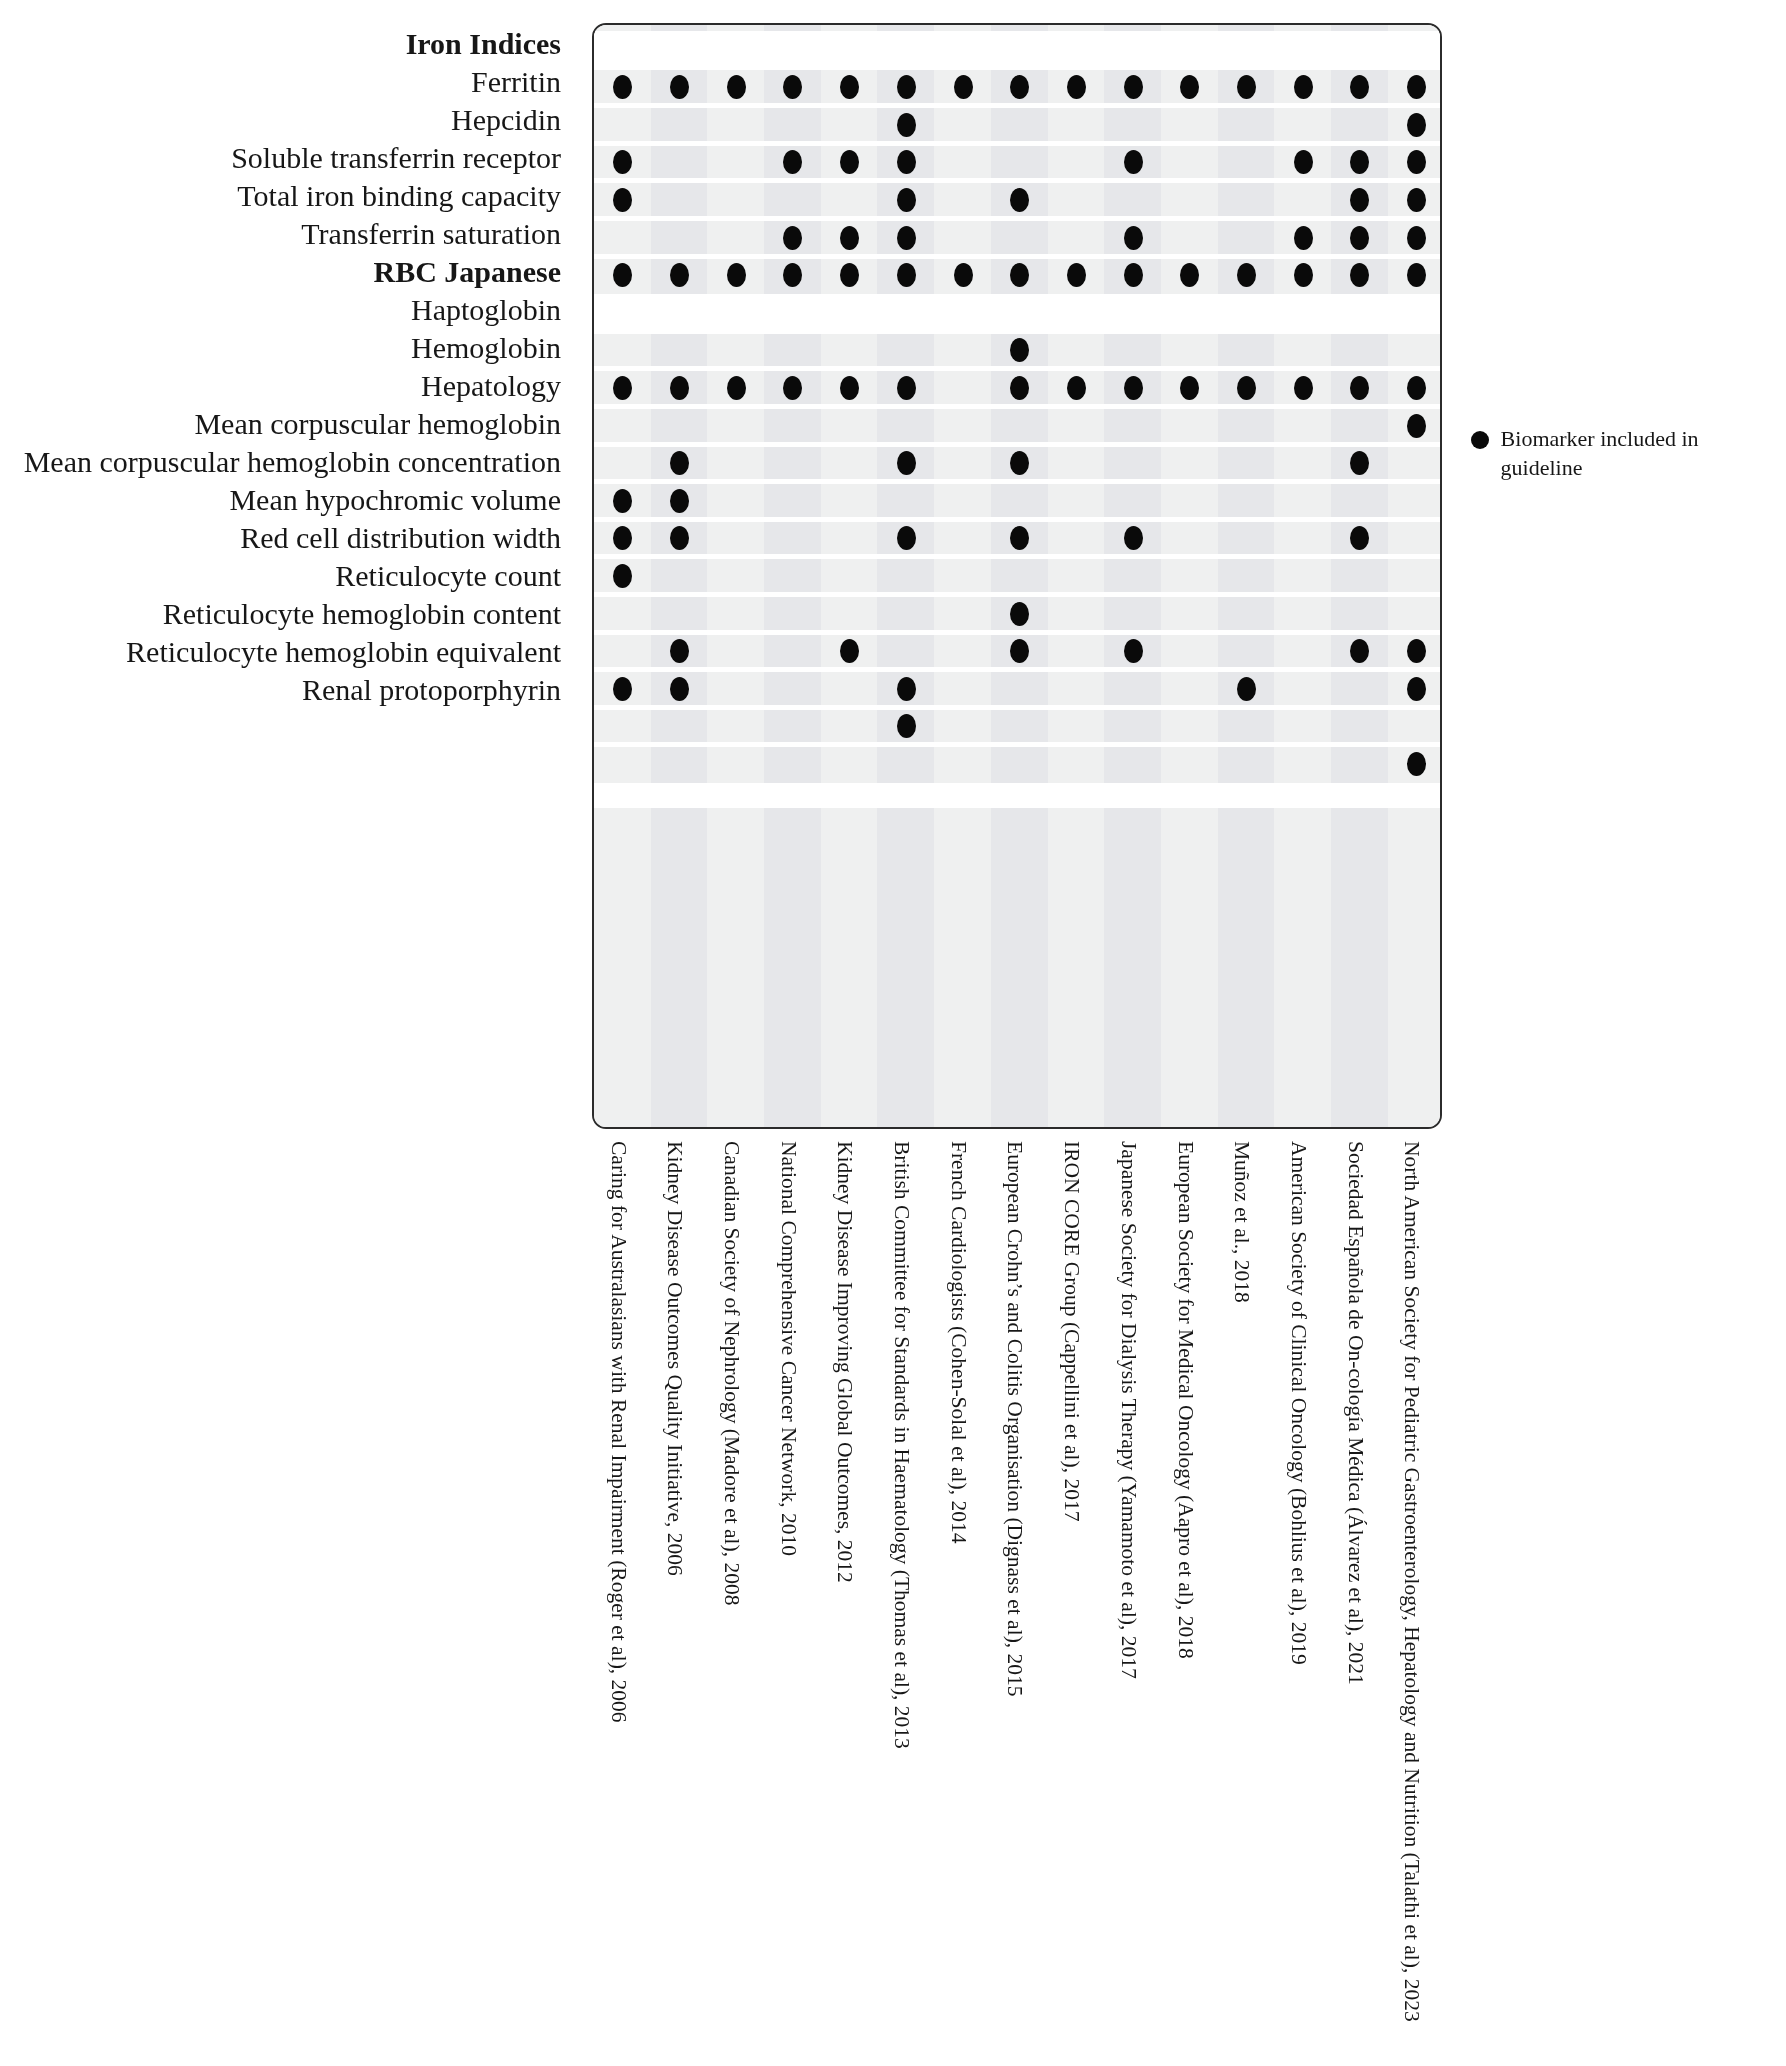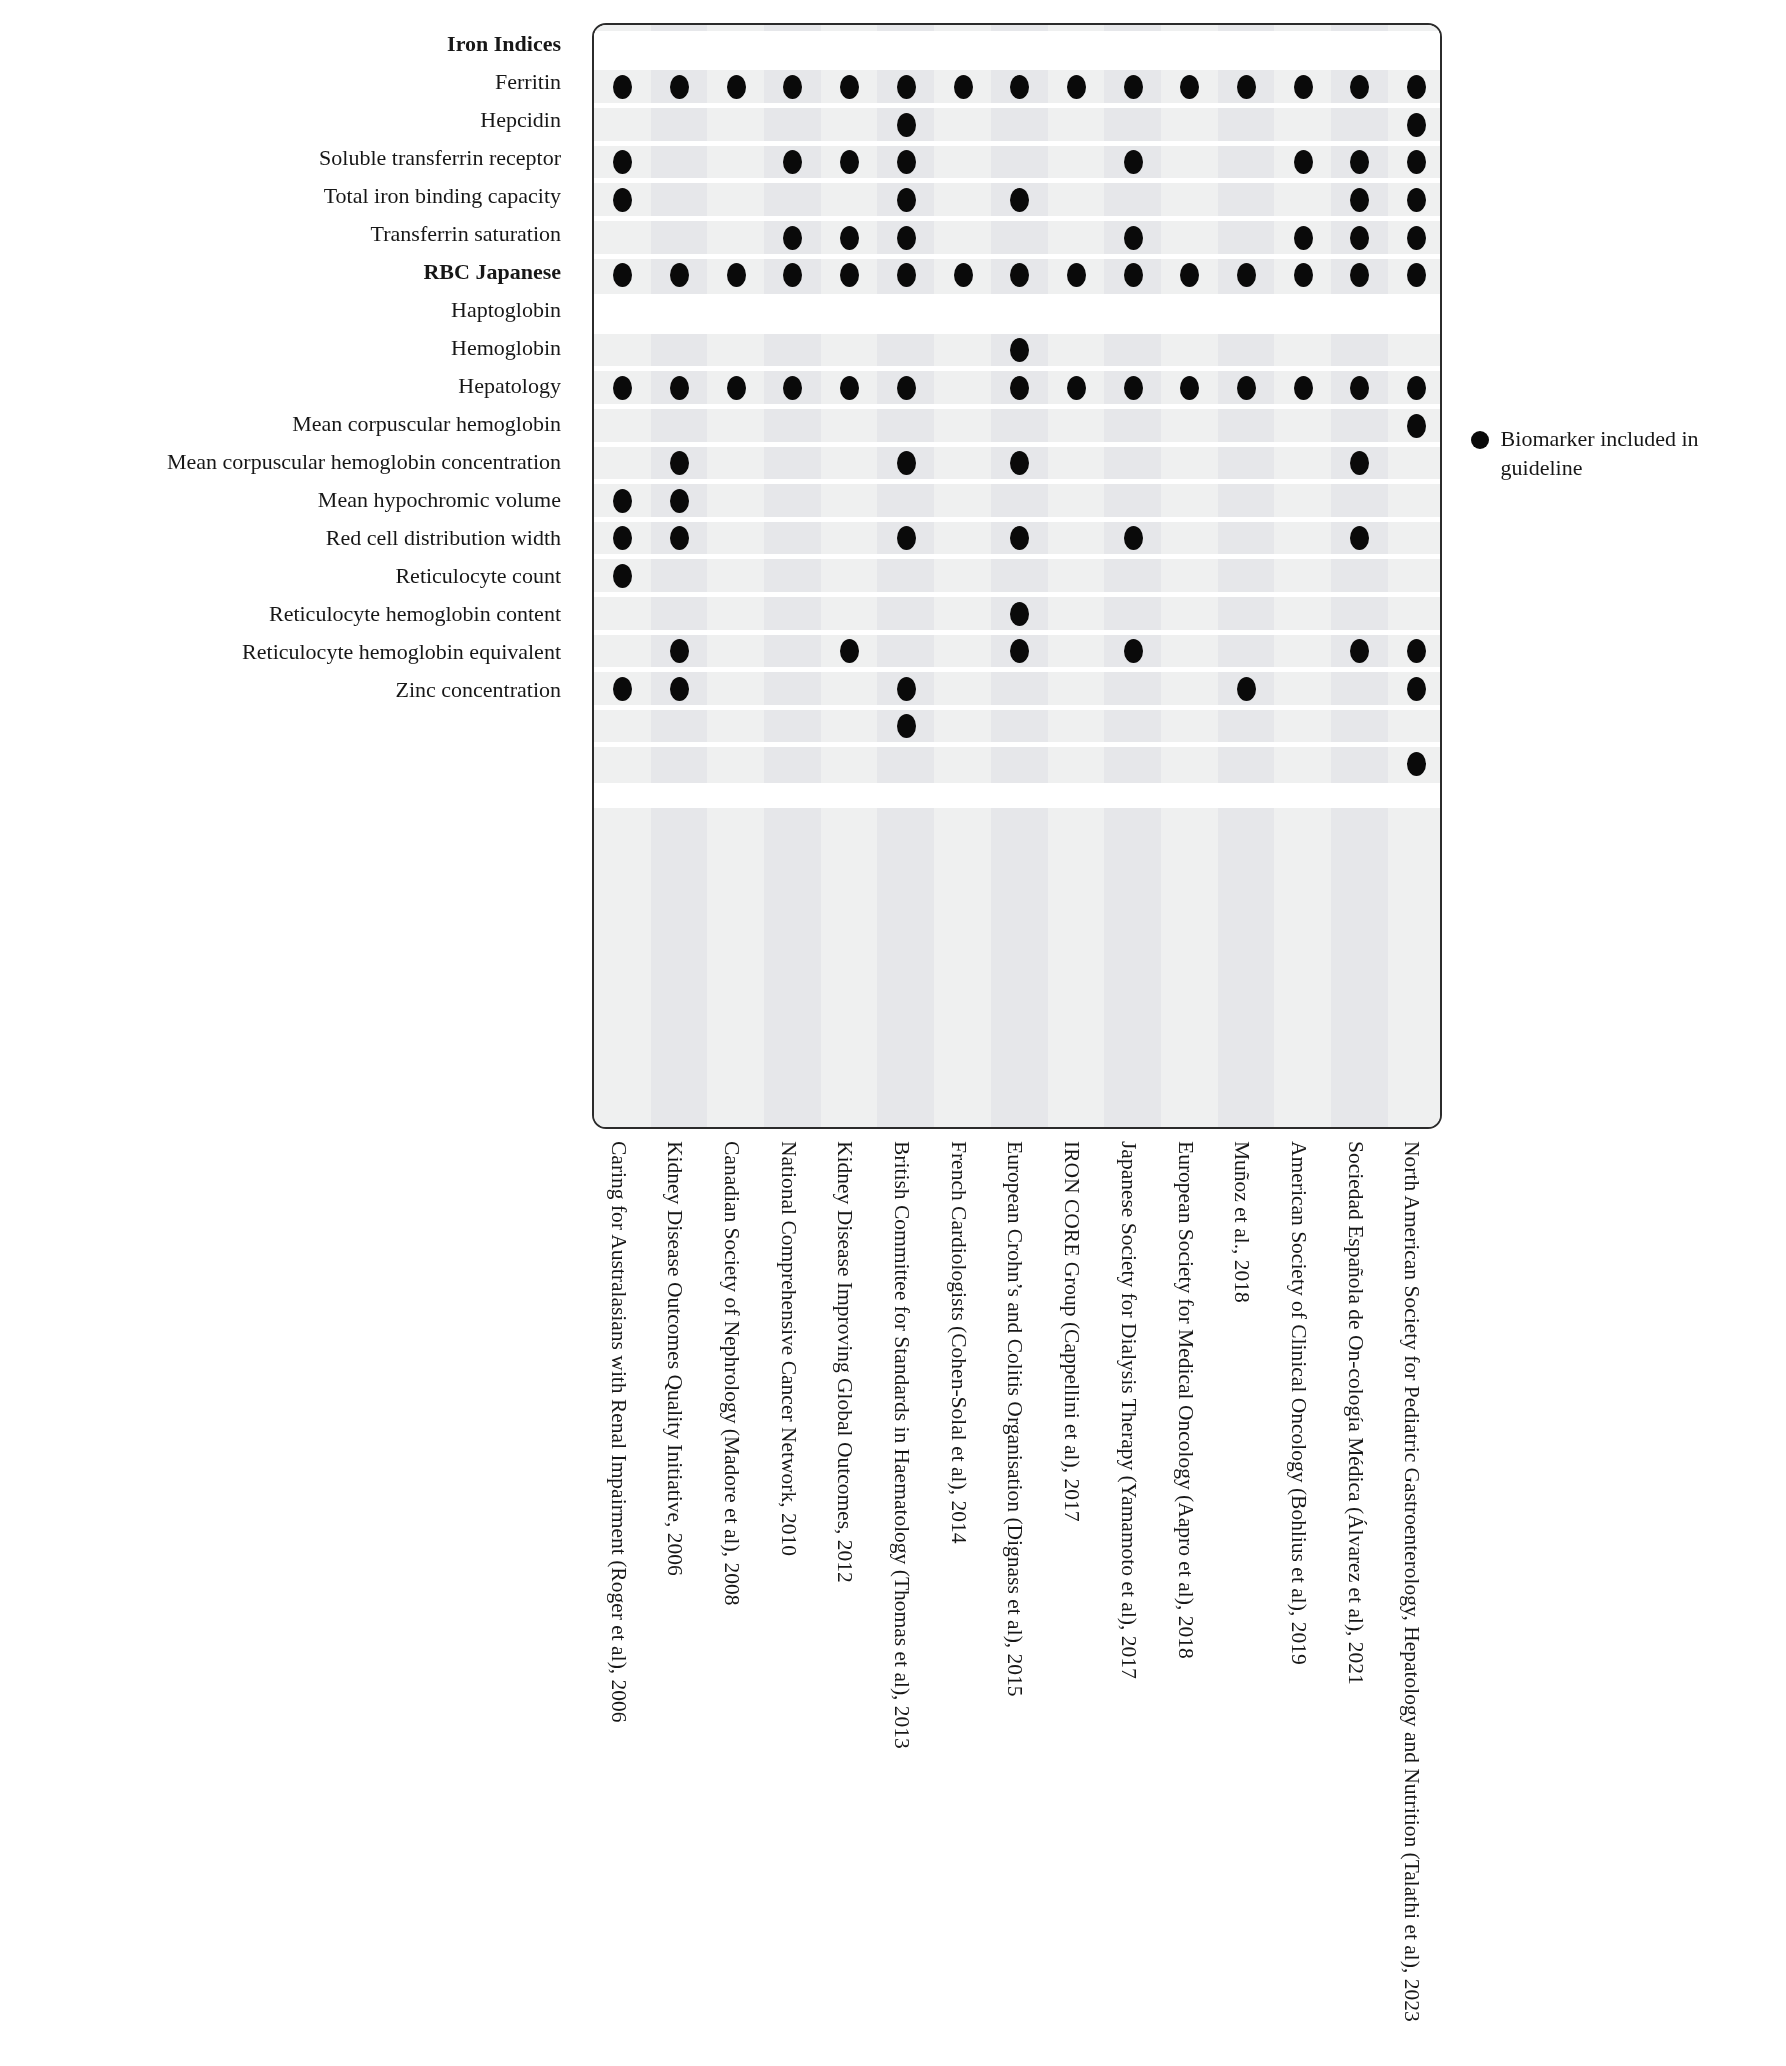--- a/index.html
+++ b/index.html
@@ -21,21 +21,21 @@
     position: absolute;
     left: 0px;
     top: 25px;
     width: 575px;
   }
   .row-label {
     height: 38px;
     line-height: 38px;
     text-align: right;
     padding-right: 14px;
-    font-size: 22px;
+    font-size: 30px;
     color: #171717;
     white-space: nowrap;
   }
   .row-label.section {
     font-weight: bold;
   }
 
   
   #panel {
     position: absolute;
@@ -147,21 +147,21 @@
       <div class="row-label">Haptoglobin</div>
       <div class="row-label">Hemoglobin</div>
       <div class="row-label">Hepatology</div>
       <div class="row-label">Mean corpuscular hemoglobin</div>
       <div class="row-label">Mean corpuscular hemoglobin concentration</div>
       <div class="row-label">Mean hypochromic volume</div>
       <div class="row-label">Red cell distribution width</div>
       <div class="row-label">Reticulocyte count</div>
       <div class="row-label">Reticulocyte hemoglobin content</div>
       <div class="row-label">Reticulocyte hemoglobin equivalent</div>
-      <div class="row-label">Zinc concentration</div>
+      <div class="row-label">Renal protoporphyrin</div>
     </div>
 
   <div id="panel">
     <div id="grid">
         <div class="col-stripe odd" style="left: 0px; width: 57px;"></div>
         <div class="col-stripe even" style="left: 57px; width: 57px;"></div>
         <div class="col-stripe odd" style="left: 113px; width: 57px;"></div>
         <div class="col-stripe even" style="left: 170px; width: 57px;"></div>
         <div class="col-stripe odd" style="left: 227px; width: 57px;"></div>
         <div class="col-stripe even" style="left: 283px; width: 57px;"></div>

